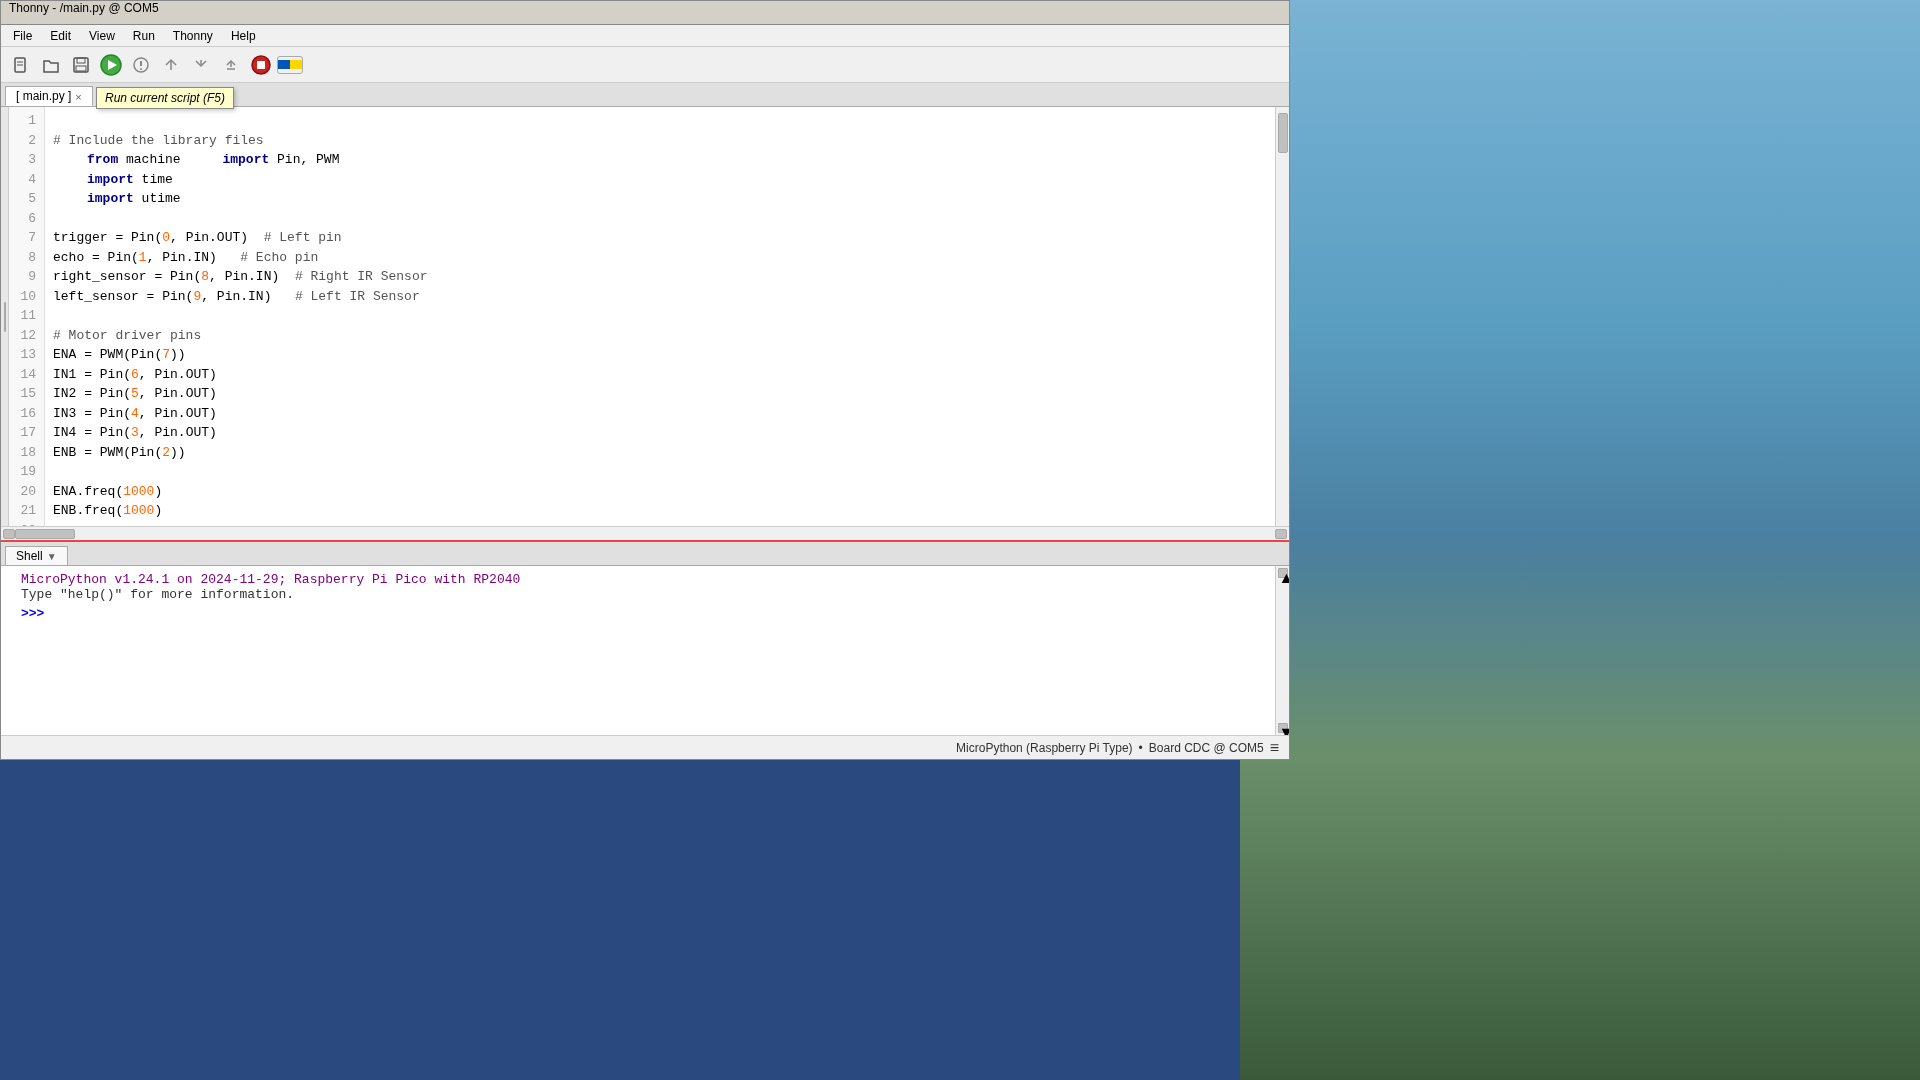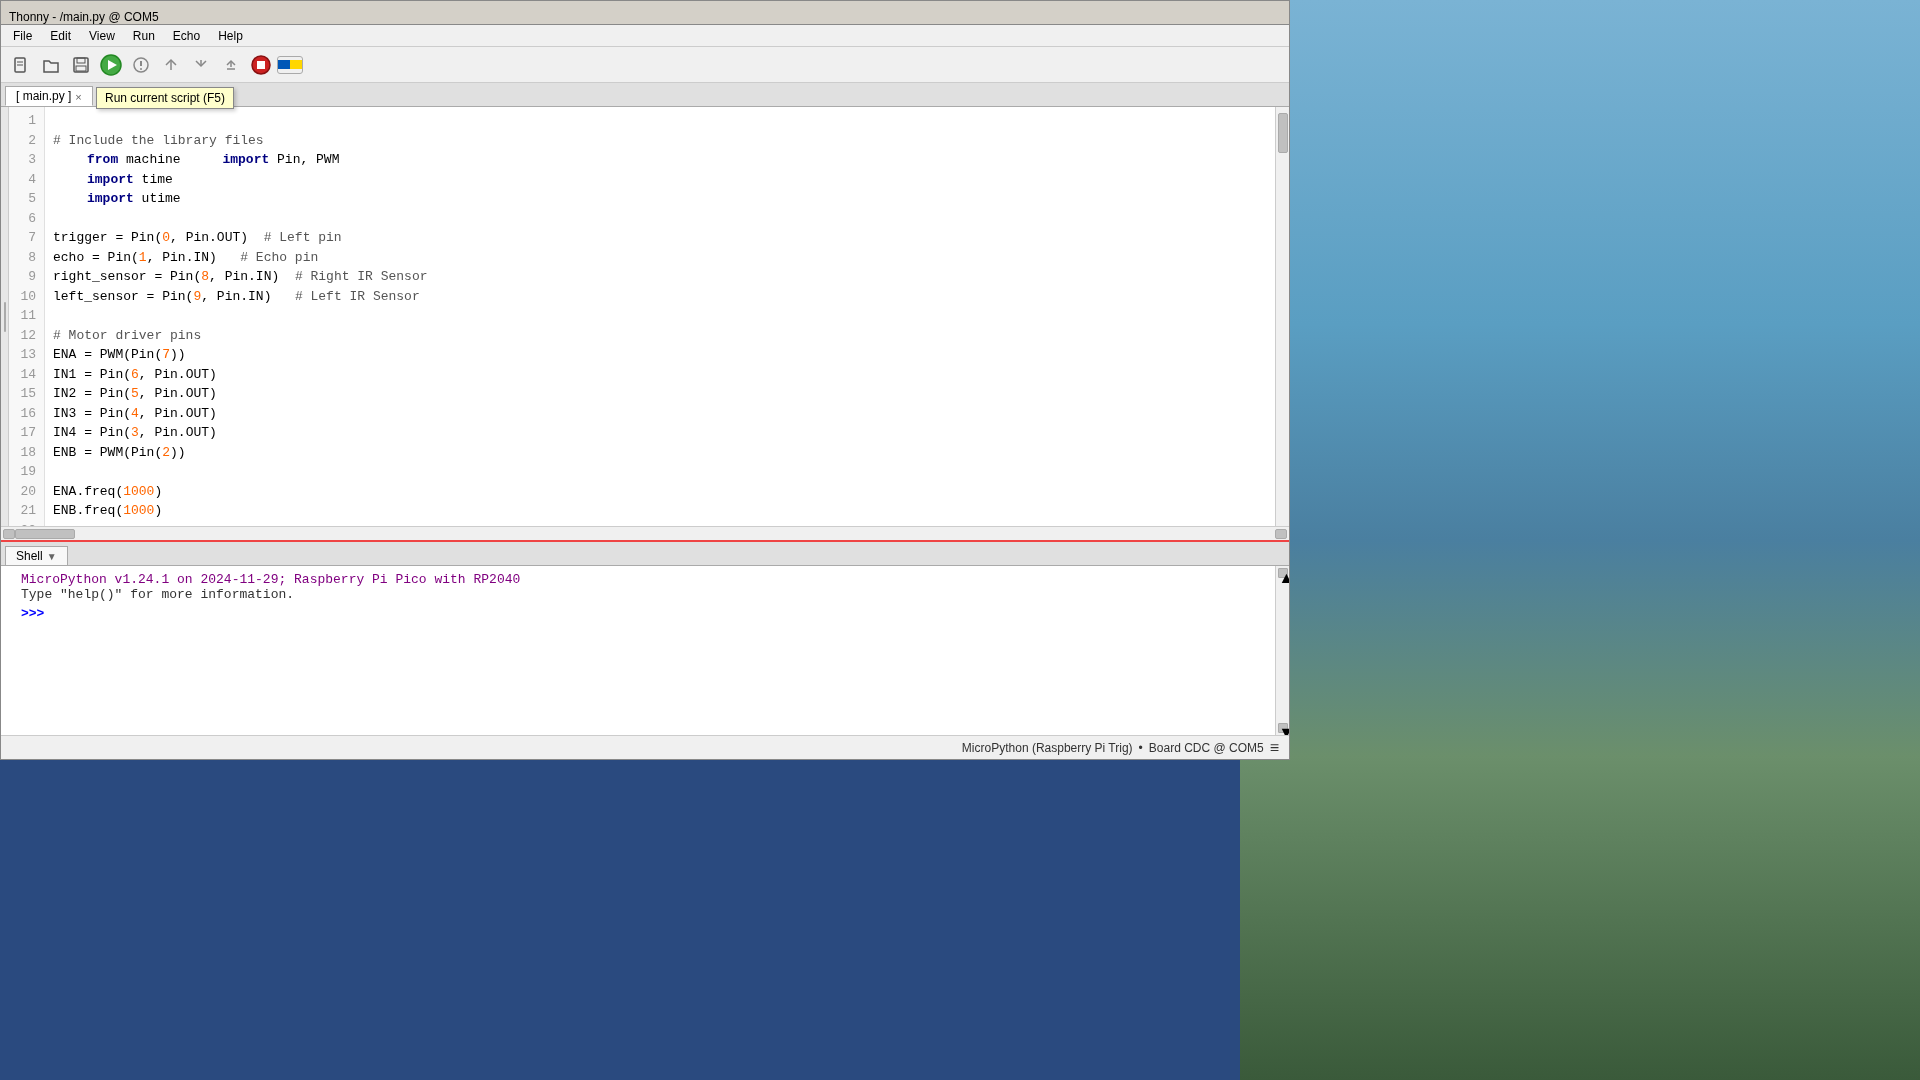--- a/index.html
+++ b/index.html
@@ -33,21 +33,21 @@
       z-index: 10;
       display: flex;
       flex-direction: column;
     }
 
     
     .title-bar {
       background: #d4d0c8;
       height: 24px;
       display: flex;
-      align-items: flex-end;
+      align-items: flex-start;
       padding: 0 8px;
       border-bottom: 1px solid #888;
       font-size: 12px;
       color: #000;
     }
 
     
     .menu-bar {
       background: #f0f0f0;
       height: 22px;
@@ -93,20 +93,21 @@
       left: 95px;
       top: 40px;
       background: #ffffcc;
       border: 1px solid #888;
       padding: 3px 8px;
       font-size: 12px;
       color: #000;
       white-space: nowrap;
       z-index: 100;
       box-shadow: 2px 2px 4px rgba(0,0,0,0.2);
+      font-style: italic;
     }
 
     
     .tab-bar {
       background: #e0e0e0;
       height: 24px;
       display: flex;
       align-items: flex-end;
       padding-left: 4px;
       border-bottom: 1px solid #aaa;
@@ -257,21 +258,21 @@
 
   <div class="title-bar">
     <span>Thonny - /main.py @ COM5</span>
   </div>
 
   <div class="menu-bar">
     <span class="menu-item">File</span>
     <span class="menu-item">Edit</span>
     <span class="menu-item">View</span>
     <span class="menu-item">Run</span>
-    <span class="menu-item">Echo</span>
+    <span class="menu-item">Thonny</span>
     <span class="menu-item">Help</span>
   </div>
 
   <div class="toolbar">
 
     <div class="toolbar-btn" title="New">
       <svg width="18" height="18" viewBox="0 0 18 18">
           <rect x="3" y="2" width="10" height="14" rx="1" fill="none" stroke="#555" stroke-width="1.5"></rect>
           <line x1="5" y1="6" x2="11" y2="6" stroke="#555" stroke-width="1"></line>
           <line x1="5" y1="9" x2="11" y2="9" stroke="#555" stroke-width="1"></line>
@@ -441,18 +442,18 @@
 
       <div style="width:14px; background:#f0f0f0; border-left:1px solid #ccc; display:flex; flex-direction:column; align-items:center; padding:2px 0;">
         <div style="width:10px;height:10px;background:#c0c0c0;border:1px solid #aaa;border-radius:1px;">▲</div>
         <div style="flex:1;"></div>
         <div style="width:10px;height:10px;background:#c0c0c0;border:1px solid #aaa;border-radius:1px;">▼</div>
       </div>
     </div>
   </div>
 
   <div class="status-bar">
-    <span>MicroPython (Raspberry Pi Trig)</span>
+    <span>MicroPython (Raspberry Pi Type)</span>
     <span>•</span>
     <span>Board CDC @ COM5</span>
     <span style="font-size:16px;cursor:pointer;">≡</span>
   </div>
 </div>
 
 </body></html>

